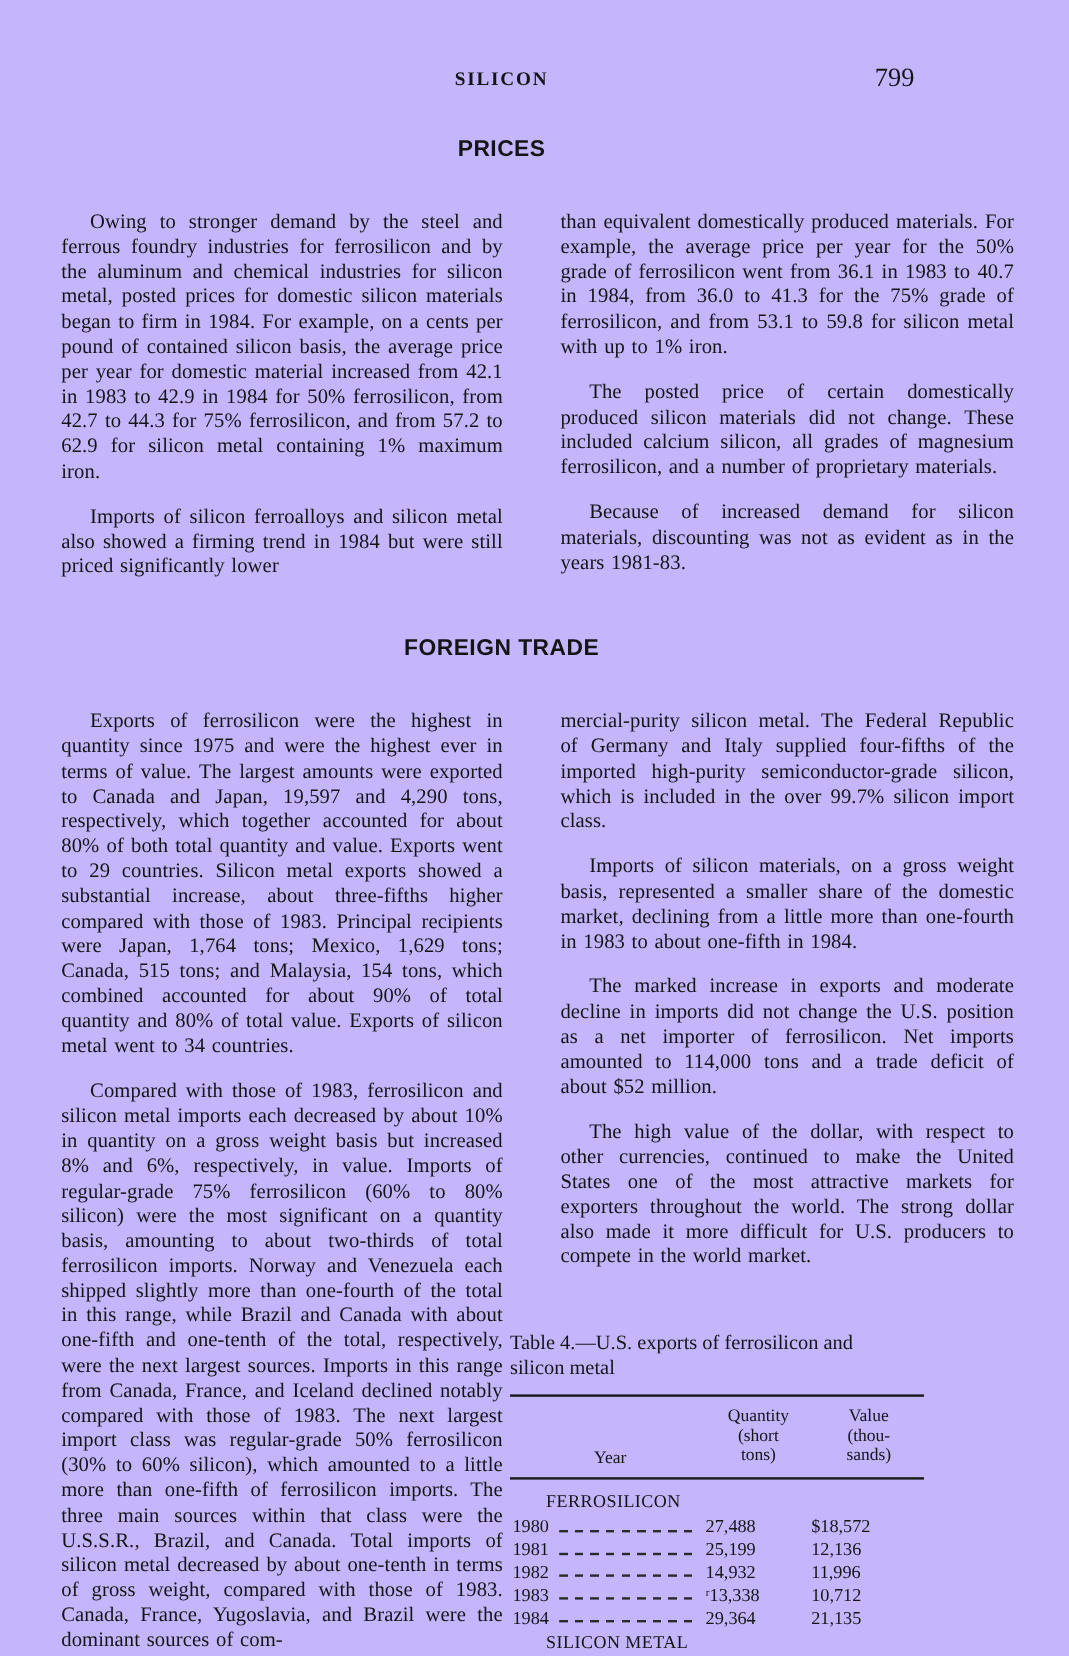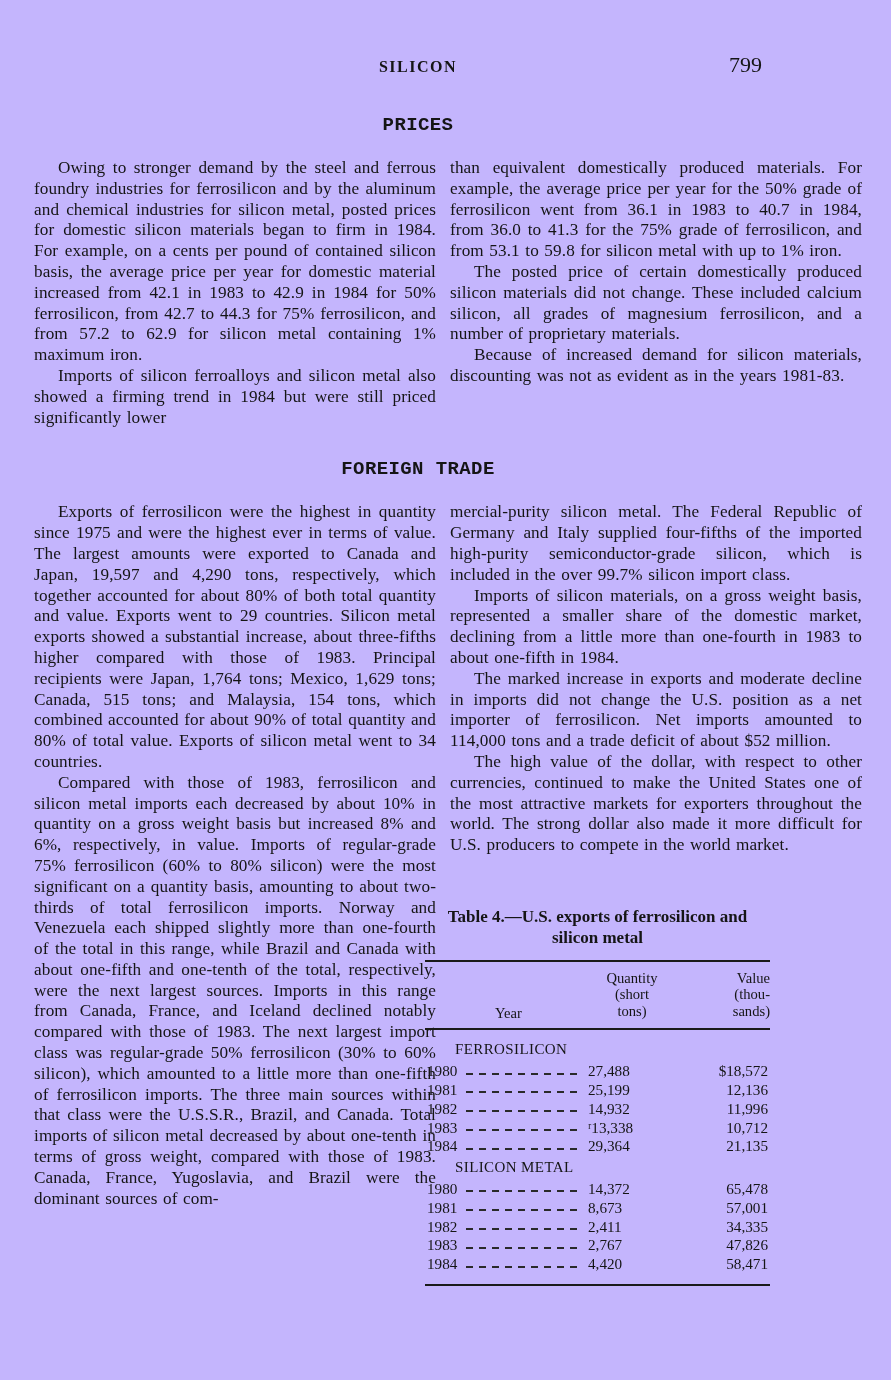--- a/index.html
+++ b/index.html
@@ -16,65 +16,65 @@
   }
   .running-head { position:relative; height:30px; }
   .head-title {
     position:absolute; left:0; right:60px; text-align:center;
     font-weight:bold; font-size:16px; letter-spacing:1.5px; top:4px;
   }
   .page-num { position:absolute; right:100px; top:-2px; font-size:22px; }
 
   .section-heading {
     text-align:center;
-    font-family:Liberation Mono, monospace;
+    font-family:Liberation Sans, sans-serif;
     font-weight:bold; font-size:19px; letter-spacing:.4px;
     margin:30px 60px 22px 0;
   }
 
   .two-col { display:grid; grid-template-columns:402px 412px; column-gap:14px; }
 
   p.para {
-    margin:0; text-align:justify;
+    margin:17px; text-align:justify;
     font-size:17.2px; line-height:20.8px;
     text-indent:24px; word-spacing:1.1px; letter-spacing:.1px;
   }
   p.para.noindent { text-indent:0; }
 
   
   .table-block { width:345px; margin:50px 0 0 -25px; }
   .table-title {
-    text-align:center; font-weight:bold; font-size:17px;
+    text-align:left; font-weight:normal; font-size:17px;
     line-height:21px; white-space:pre-line; margin-bottom:12px;
   }
   .tbl { border-top:2px solid #1a1a1a; border-bottom:2px solid #1a1a1a; }
   .tbl-head {
     display:flex; align-items:center;
     border-bottom:2px solid #1a1a1a;
     padding:6px 0 7px 0;
     font-size:14.6px; line-height:16.5px;
   }
   .th-year { flex:1; text-align:center; padding-left:6px;margin-top:37px; }
   .th-qty  { width:92px; text-align:center; white-space:pre-line; }
-  .th-val  { width:92px; text-align:right; white-space:pre-line; }
+  .th-val  { width:92px; text-align:center; white-space:pre-line; }
 
   .tbl-body { padding:8px 0 10px 0; font-size:15.2px; line-height:18.8px; }
   .group-label {
     padding-left:30px; letter-spacing:.4px;
     margin:2px 0 3px 0; font-size:15px;
   }
   .row { display:flex; align-items:baseline; }
   .yr { padding-left:2px; white-space:nowrap; }
   .leader {
     flex:1; height:2px; align-self:center;
     margin:0 10px 0 9px; margin-top:4px;
     background-image:repeating-linear-gradient(to right,#2a2a2a 0 7px,transparent 7px 13px);
   }
   .qty { width:88px; }
-  .val { width:92px; text-align:right; padding-right:2px; }
+  .val { width:92px; text-align:left; padding-right:2px; }
 
   .footnote { font-size:13.8px; margin:8px 0 0 25px; }
 </style>
 </head>
 <body>
 
 <div class="page">
 
   <div class="running-head">
     <span class="head-title">SILICON</span>

